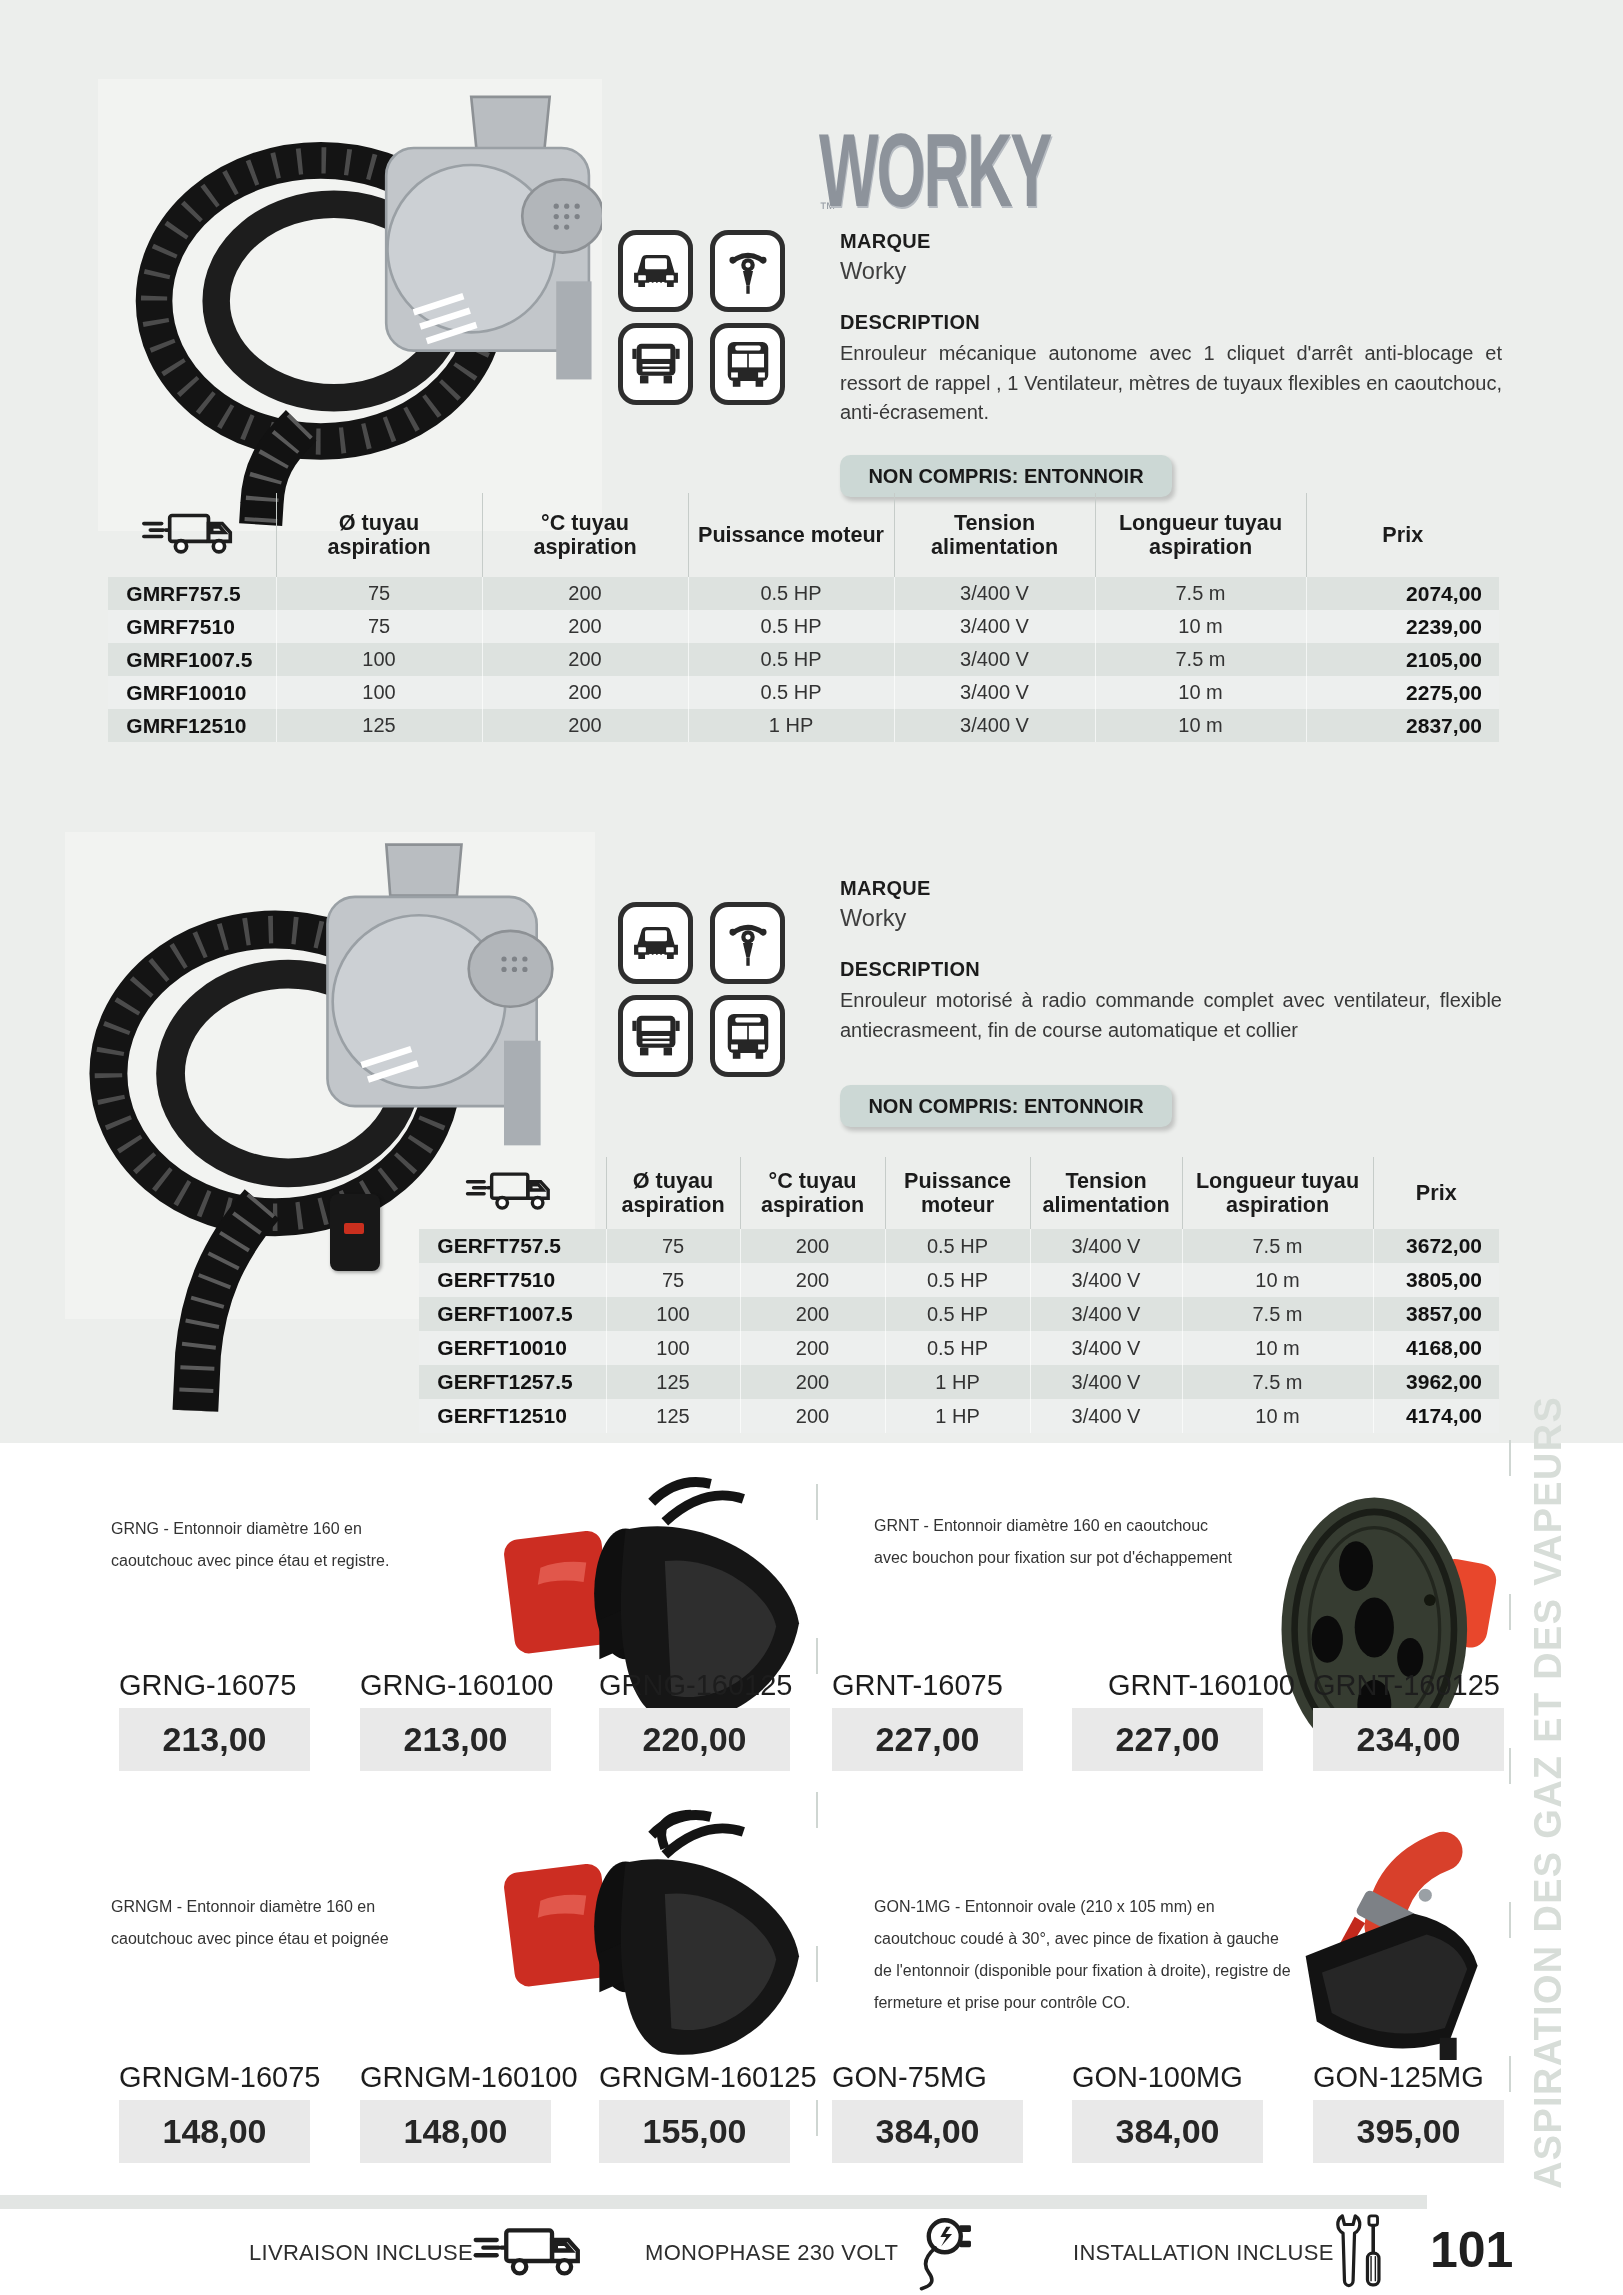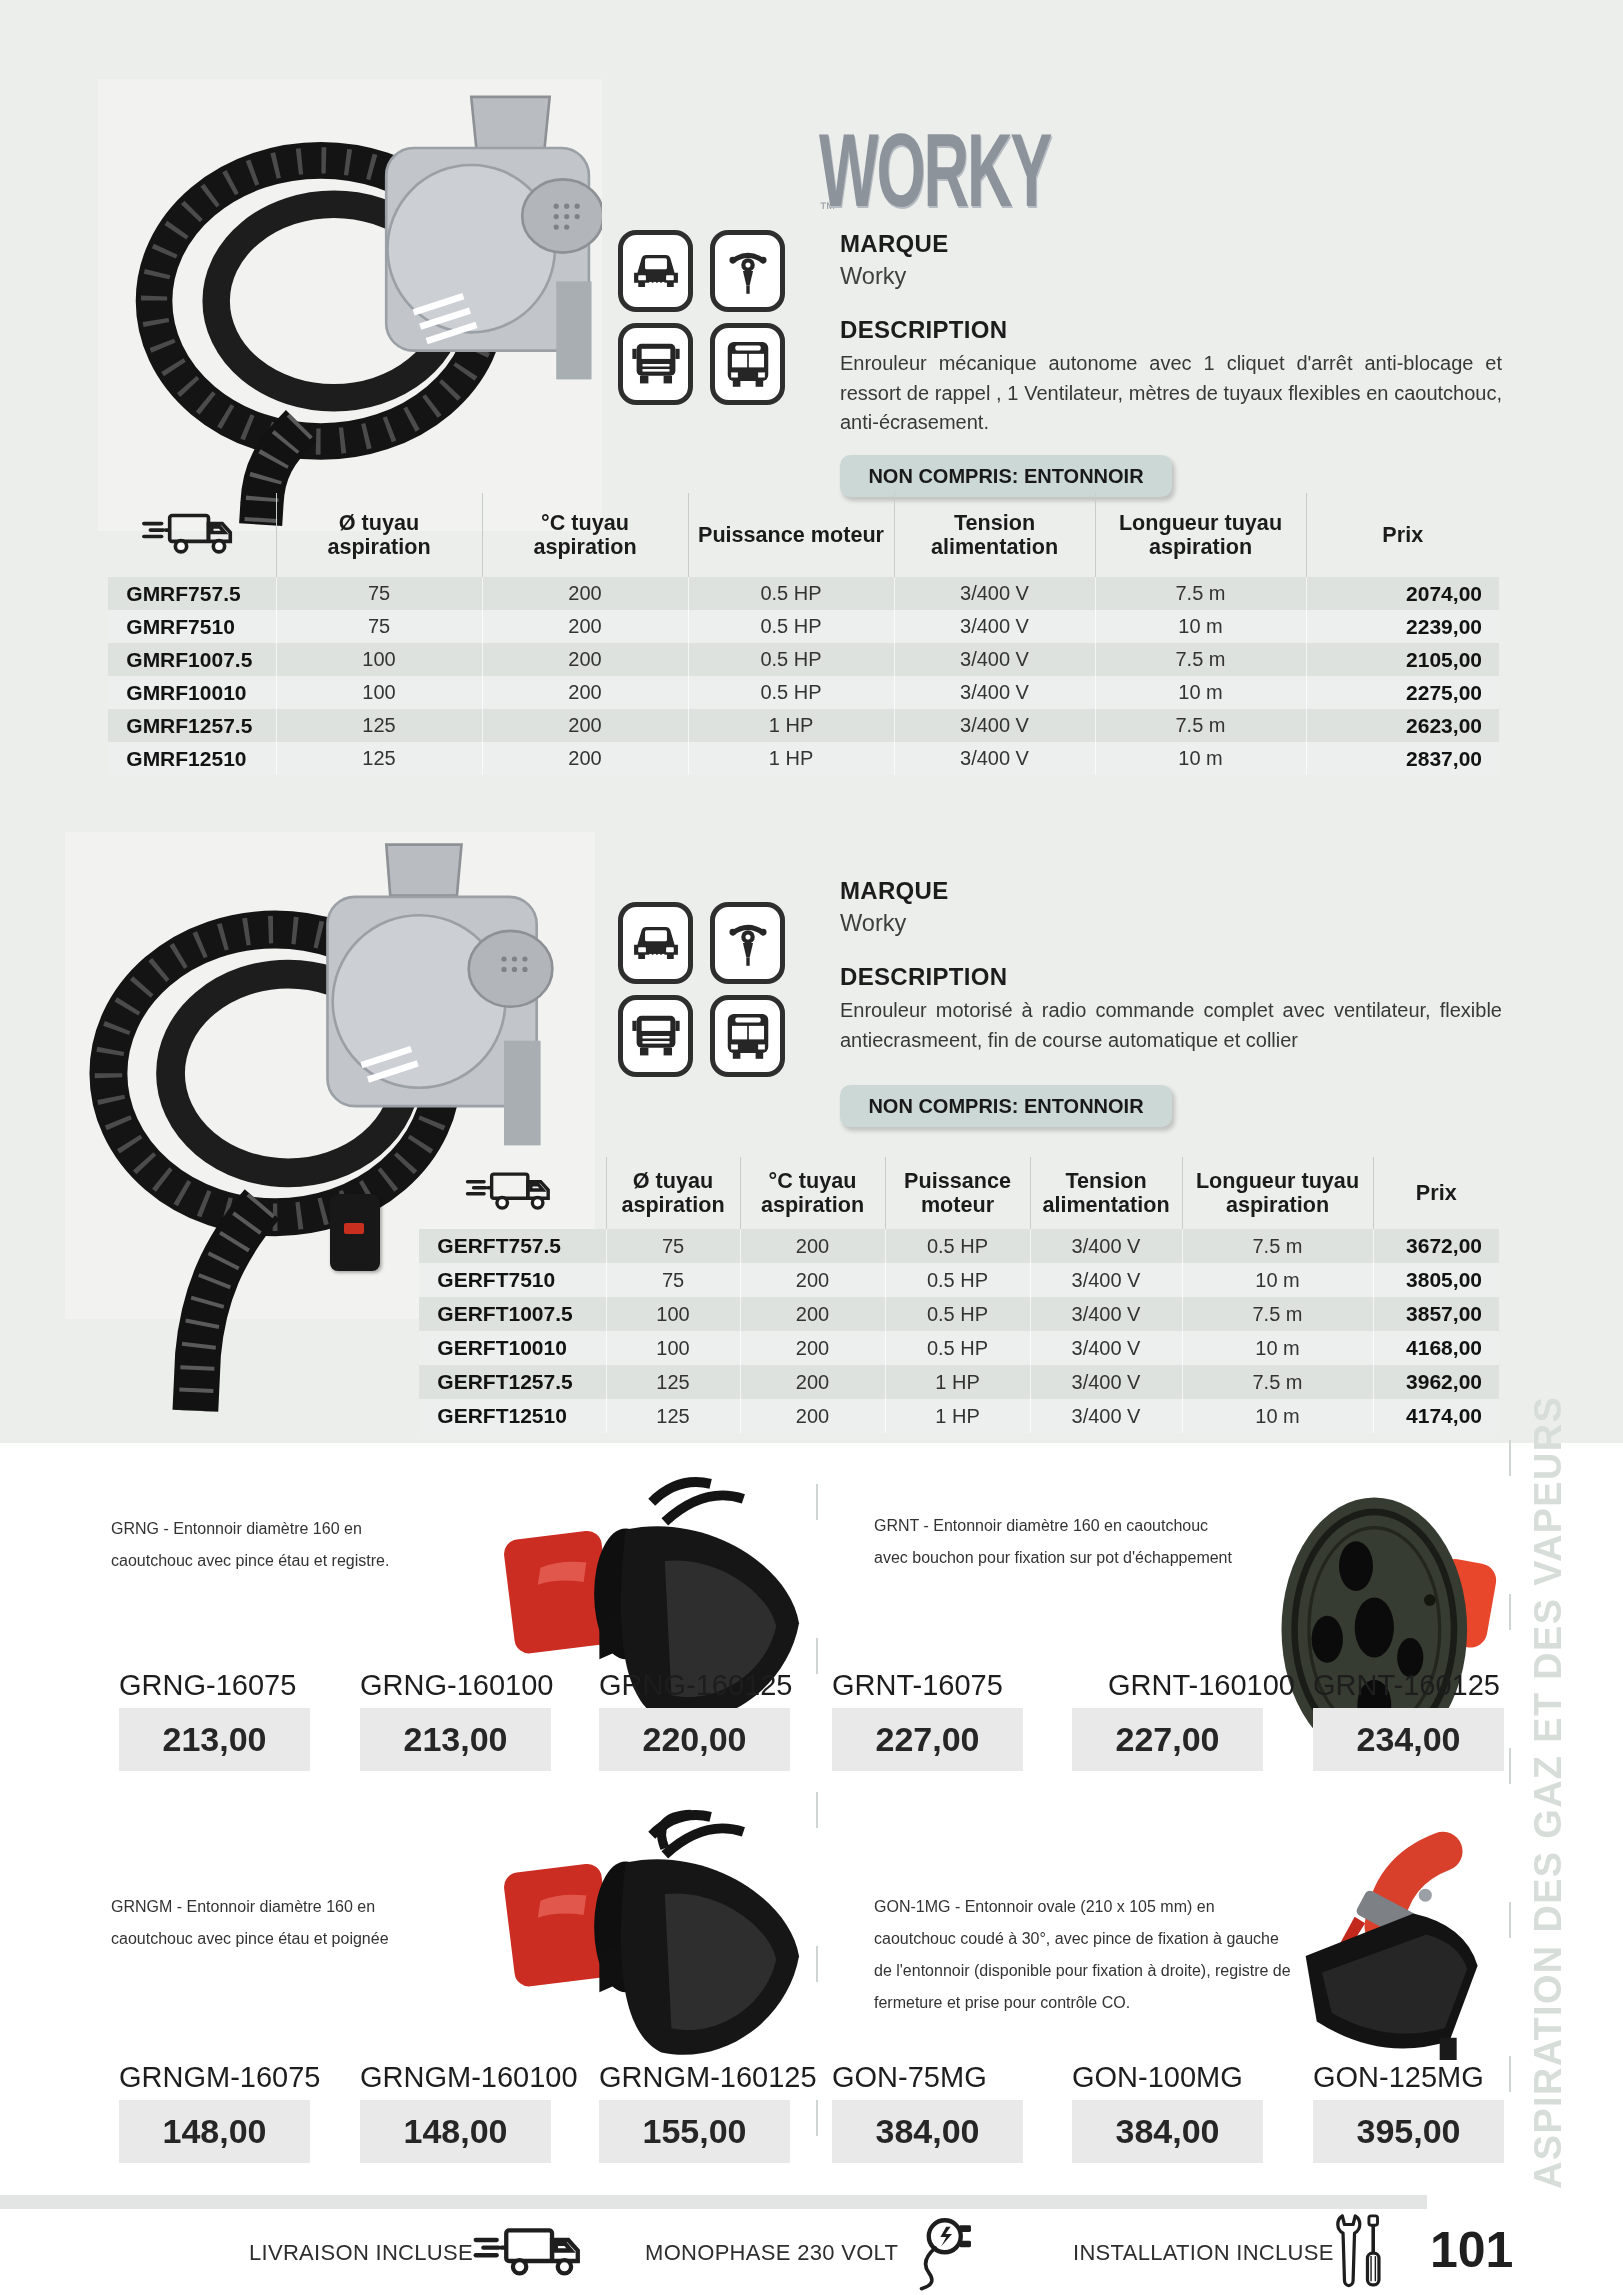--- a/index.html
+++ b/index.html
@@ -18,21 +18,21 @@
               text-shadow:1.3px 1.3px 0 #b7bcc2;}
   .logo sup{font-size:17px;color:#9aa0a7;vertical-align:top;}
 
   
   .vgrid{display:grid;grid-template-columns:75px 75px;grid-auto-rows:82px;gap:10.5px 17px;}
   .vicon{background:#fff;border:5.2px solid #2e2e2e;border-radius:18.3px;
          display:flex;align-items:center;justify-content:center;box-sizing:border-box;}
   .vicon svg{width:54px;height:54px;}
 
   
-  .info .lbl{font-size:24px;font-weight:bold;color:#1c1c1c;margin-bottom:5.2px;letter-spacing:0.3px;}
+  .info .lbl{font-size:20px;font-weight:bold;color:#1c1c1c;margin-bottom:5.2px;letter-spacing:0.3px;}
   .info .val{font-size:23.6px;color:#3f3f3f;margin-bottom:26px;}
   .info .para{font-size:20px;line-height:29.4px;color:#383838;text-align:justify;}
 
   .badge{background:#ccd8d5;border-radius:10.5px;height:42px;line-height:42px;text-align:center;
          font-weight:bold;font-size:20px;color:#191919;box-shadow:2.6px 3.3px 4.6px rgba(0,0,0,0.18);}
 
   
   table.spec{border-collapse:collapse;table-layout:fixed;}
   table.spec th{font-size:21.6px;font-weight:bold;color:#1b1b1b;line-height:1.13;text-align:center;
                 vertical-align:middle;padding:0 7.9px;}
@@ -234,29 +234,20 @@
           <td class="prix">2105,00</td>
         </tr>
       <tr>
           <td class="code">GMRF10010</td>
           <td>100</td>
           <td>200</td>
           <td>0.5 HP</td>
           <td>3/400 V</td>
           <td>10 m</td>
           <td class="prix">2275,00</td>
-        </tr>
-      <tr>
-          <td class="code">GMRF1257.5</td>
-          <td>125</td>
-          <td>200</td>
-          <td>1 HP</td>
-          <td>3/400 V</td>
-          <td>7.5 m</td>
-          <td class="prix">2623,00</td>
         </tr>
       <tr>
           <td class="code">GMRF12510</td>
           <td>125</td>
           <td>200</td>
           <td>1 HP</td>
           <td>3/400 V</td>
           <td>10 m</td>
           <td class="prix">2837,00</td>
         </tr>

